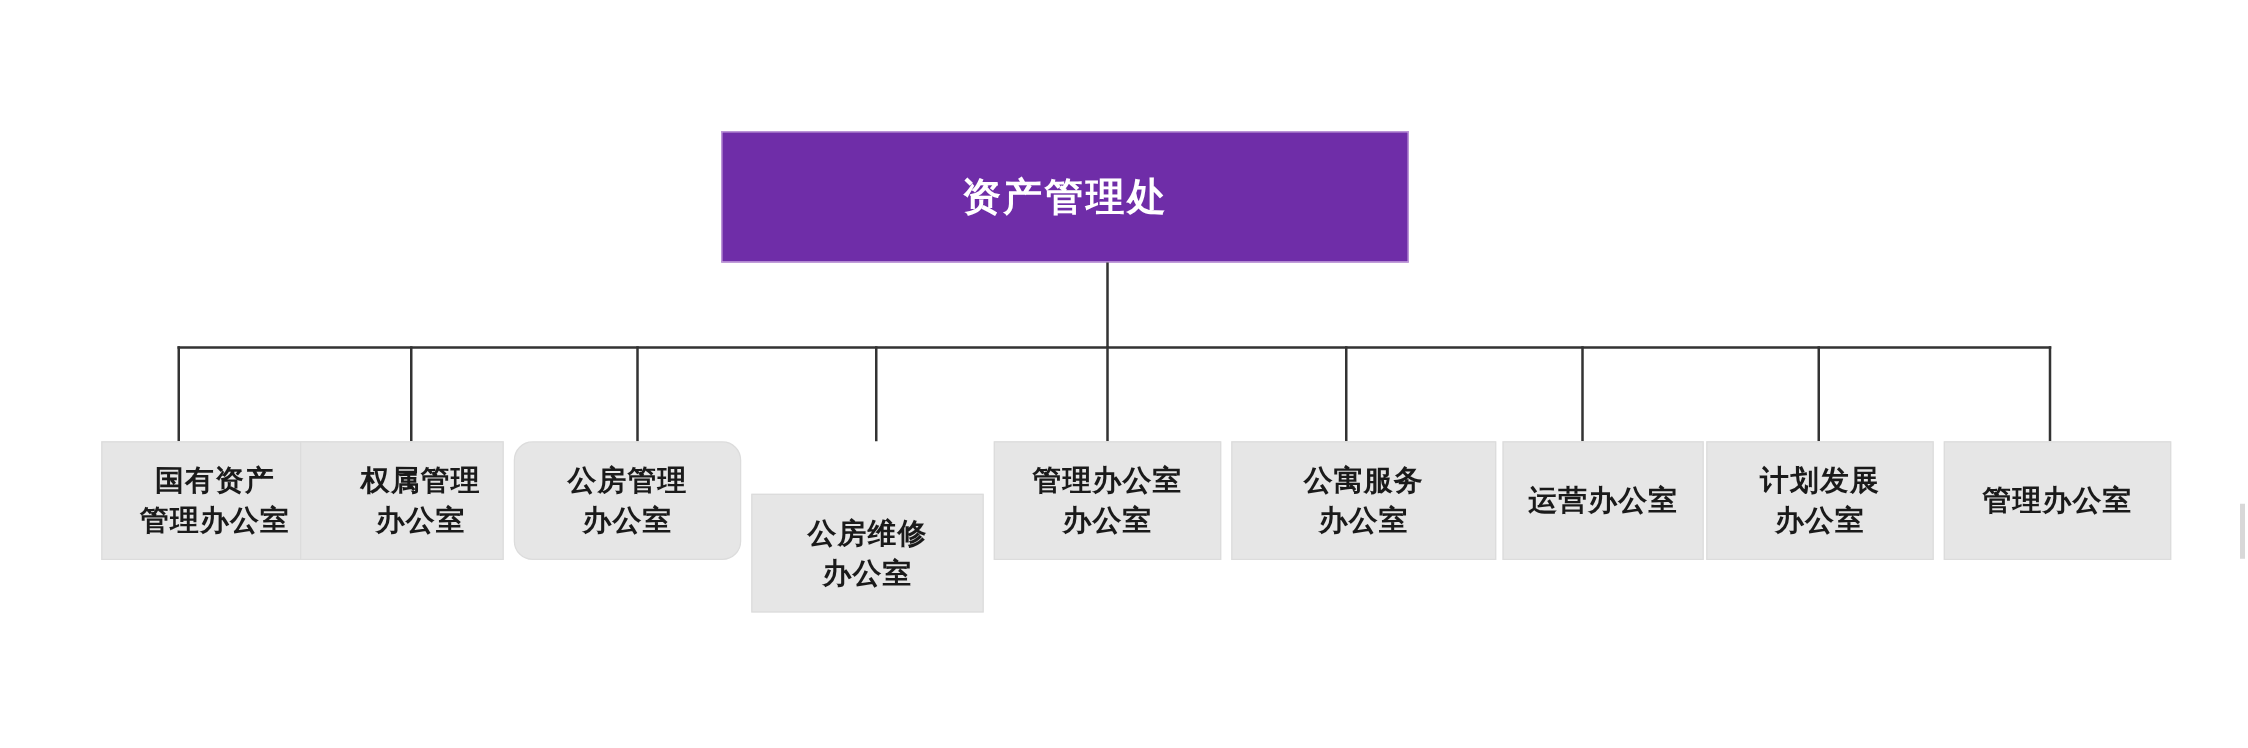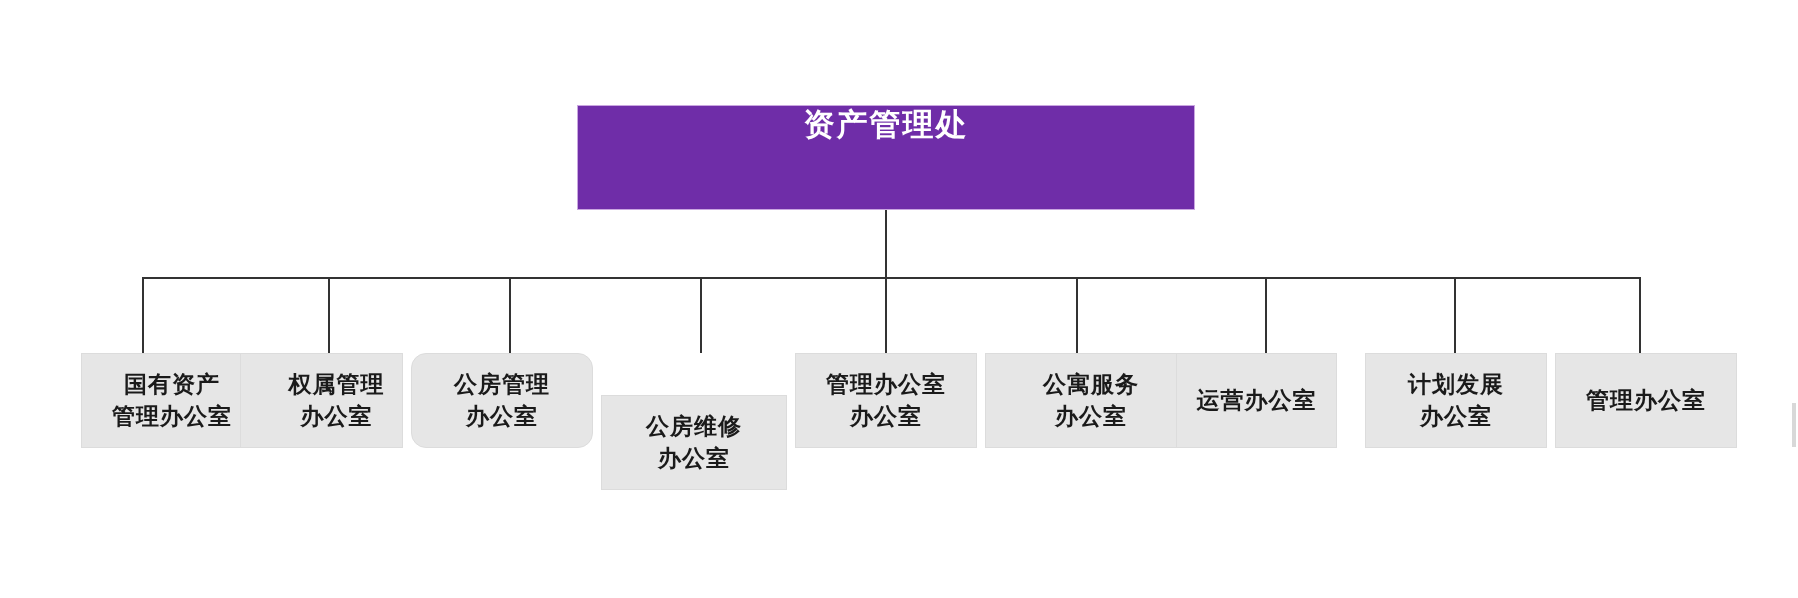--- a/index.html
+++ b/index.html
@@ -19,27 +19,27 @@
     width: 1798px;
     height: 598px;
     background: #ffffff;
   }
 
   
   .root-node {
     position: absolute;
     left: 577px;
     top: 105px;
-    width: 618px;
+    width: 550px;
     height: 105px;
     background: #6f2da8;
     border: 1px solid #c9a6e0;
     box-sizing: border-box;
     display: flex;
-    align-items: flex-start;
+    align-items: center;
     justify-content: center;
   }
   .root-label {
     color: #ffffff;
     font-size: 31px;
     font-weight: bold;
     letter-spacing: 2px;
     line-height: 1.2;
     white-space: nowrap;
   }
@@ -142,21 +142,21 @@
 办公室</span>
       </div>
       <div class="child-node" style="left: 795px; width: 182px;">
         <span class="child-label">管理办公室
 办公室</span>
       </div>
       <div class="child-node" style="left: 985px; width: 212px;">
         <span class="child-label">公寓服务
 办公室</span>
       </div>
-      <div class="child-node" style="left: 1176px; width: 161px;">
+      <div class="child-node" style="left: 1202px; width: 161px;">
         <span class="child-label">运营办公室</span>
       </div>
       <div class="child-node" style="left: 1365px; width: 182px;">
         <span class="child-label">计划发展
 办公室</span>
       </div>
       <div class="child-node" style="left: 1555px; width: 182px;">
         <span class="child-label">管理办公室</span>
       </div>
     </div>

